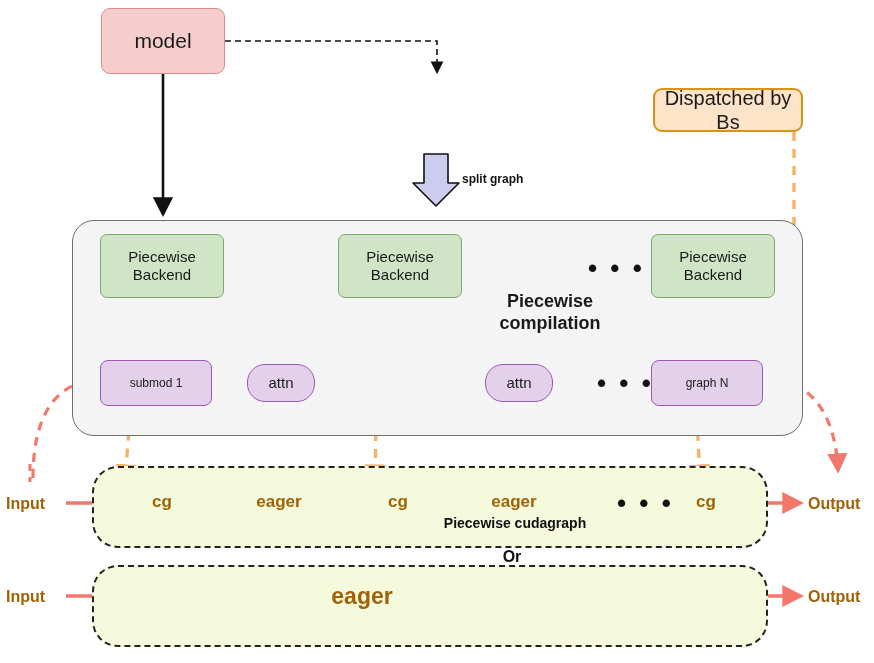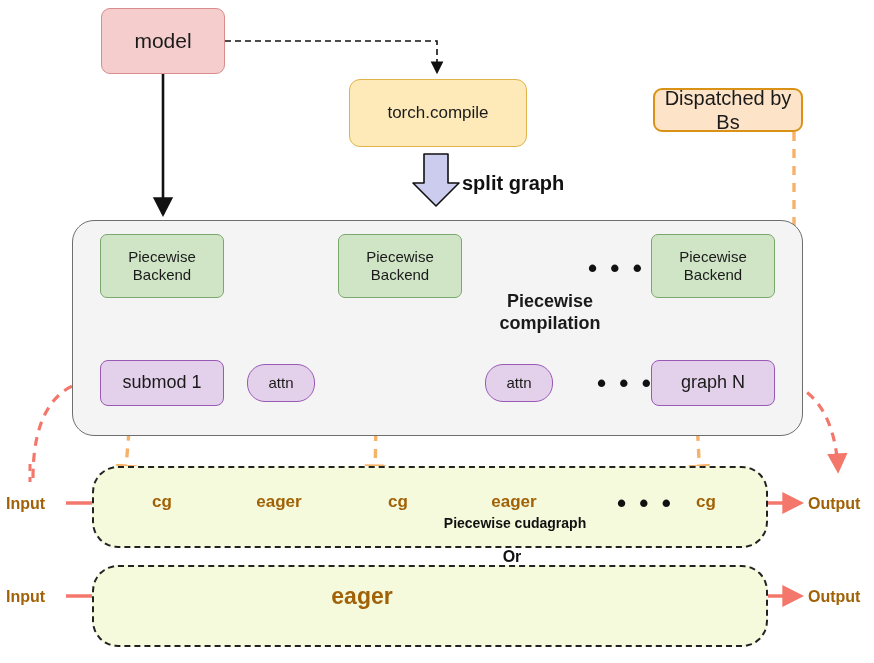--- a/index.html
+++ b/index.html
@@ -68,23 +68,23 @@
     background:#cfe5c6; border:1.5px solid #7aa86c;
     border-radius:7px; font-size:15px; flex-direction:column;
   }
   .backend span{display:block;}
   .backend-1{left:100px;}
   .backend-2{left:338px;}
   .backend-n{left:651px;}
 
   
   .submod{
-    width:124px; height:46px; top:360px;
+    width:112px; height:46px; top:360px;
     background:#e3d0ea; border:1.5px solid #9b59b6;
-    border-radius:8px; font-size:18px;
+    border-radius:8px; font-size:12px;
   }
   .submod-1{left:100px;}
   .submod-2{left:338px;}
   .submod-n{left:651px;}
 
   .attn{
     width:68px; height:38px; top:364px;
     background:#e3d0ea; border:1.5px solid #9b59b6;
     border-radius:18px; font-size:15px;
   }
@@ -130,21 +130,21 @@
   
   .stage-txt{
     position:absolute; color:#a16207; font-weight:bold;
     font-size:17px; text-align:center;
   }
   .st-big{font-size:23px;}
 
   
   .split-label{
     position:absolute; left:462px; top:172px;
-    font-size:20px; font-weight:bold; color:#111;
+    font-size:12px; font-weight:bold; color:#111;
   }
 </style>
 </head>
 <body>
 
 <div id="stage">
 
   <svg id="svg-layer" viewBox="0 0 874 663" xmlns="http://www.w3.org/2000/svg">
     <defs>
       <marker id="ah-black" markerWidth="9" markerHeight="9" refX="6.4" refY="4.5" orient="auto" markerUnits="strokeWidth">
@@ -201,23 +201,20 @@
     <path d="M722,503 L800,503" fill="none" stroke="#f4776b" stroke-width="3.4" marker-end="url(#ah-red)"></path>
 
     <path d="M66,596 L320,596" fill="none" stroke="#f4776b" stroke-width="3.4" marker-end="url(#ah-red)"></path>
     <path d="M404,596 L800,596" fill="none" stroke="#f4776b" stroke-width="3.4" marker-end="url(#ah-red)"></path>
   </svg>
 
   <div class="node model-box">
     <span>model</span>
   </div>
 
-  <div class="node compile-box">
-    <span>torch.compile</span>
-  </div>
 
   <div class="node dispatch-box">
     <span>Dispatched by Bs</span>
   </div>
 
   <div class="split-label">split graph</div>
 
   <div class="pw-container"></div>
 
   <div class="node pw-title">

